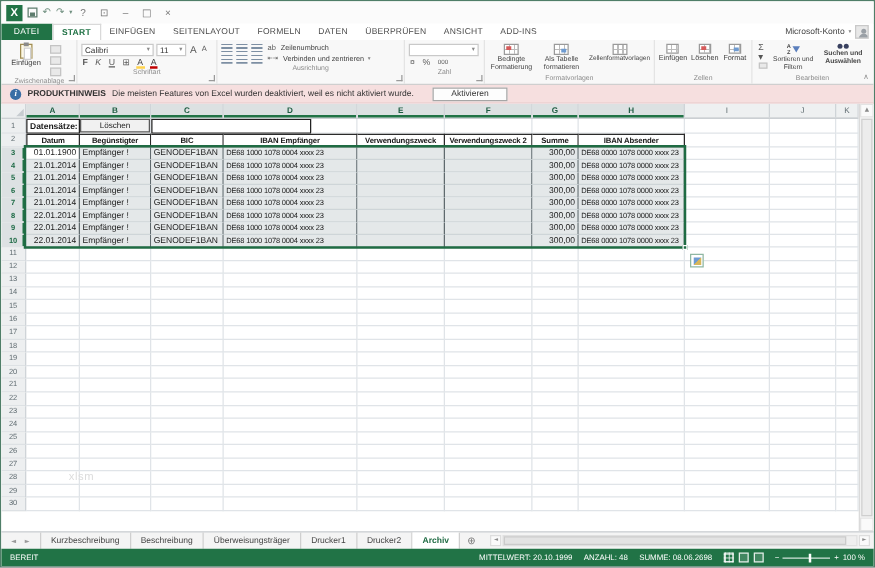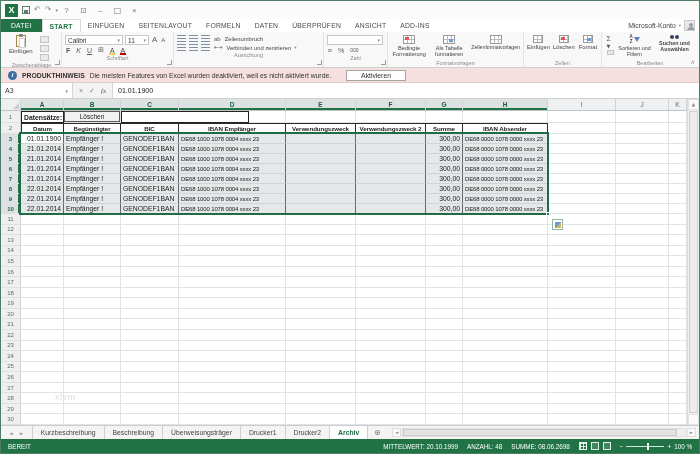--- a/index.html
+++ b/index.html
@@ -345,32 +345,20 @@
     <span class="ribbon-collapse ic">∧</span>
   </div>
 
   <div class="notice">
     <span class="info-icon">i</span>
     <span class="notice-label">PRODUKTHINWEIS</span>
     <span>Die meisten Features von Excel wurden deaktiviert, weil es nicht aktiviert wurde.</span>
     <button class="notice-btn">Aktivieren</button>
   </div>
 
-  <div class="fbar">
-    <div class="namebox">
-      <span>A3</span>
-      <span class="nb-arrow ic">▾</span>
-    </div>
-    <div class="fxbtns">
-      <span>×</span>
-      <span>✓</span>
-      <span class="fx">fx</span>
-    </div>
-    <div class="fvalue">01.01.1900</div>
-  </div>
 
   <div class="gridwrap">
     <div class="gridmain">
       <div class="colhdrs">
         <div class="corner"></div>
         <div id="colhdrs" style="display:flex;">
             <div class="colhdr sel" style="width: 43px;">A</div>
             <div class="colhdr sel" style="width: 57px;">B</div>
             <div class="colhdr sel" style="width: 58px;">C</div>
             <div class="colhdr sel" style="width: 107px;">D</div>

